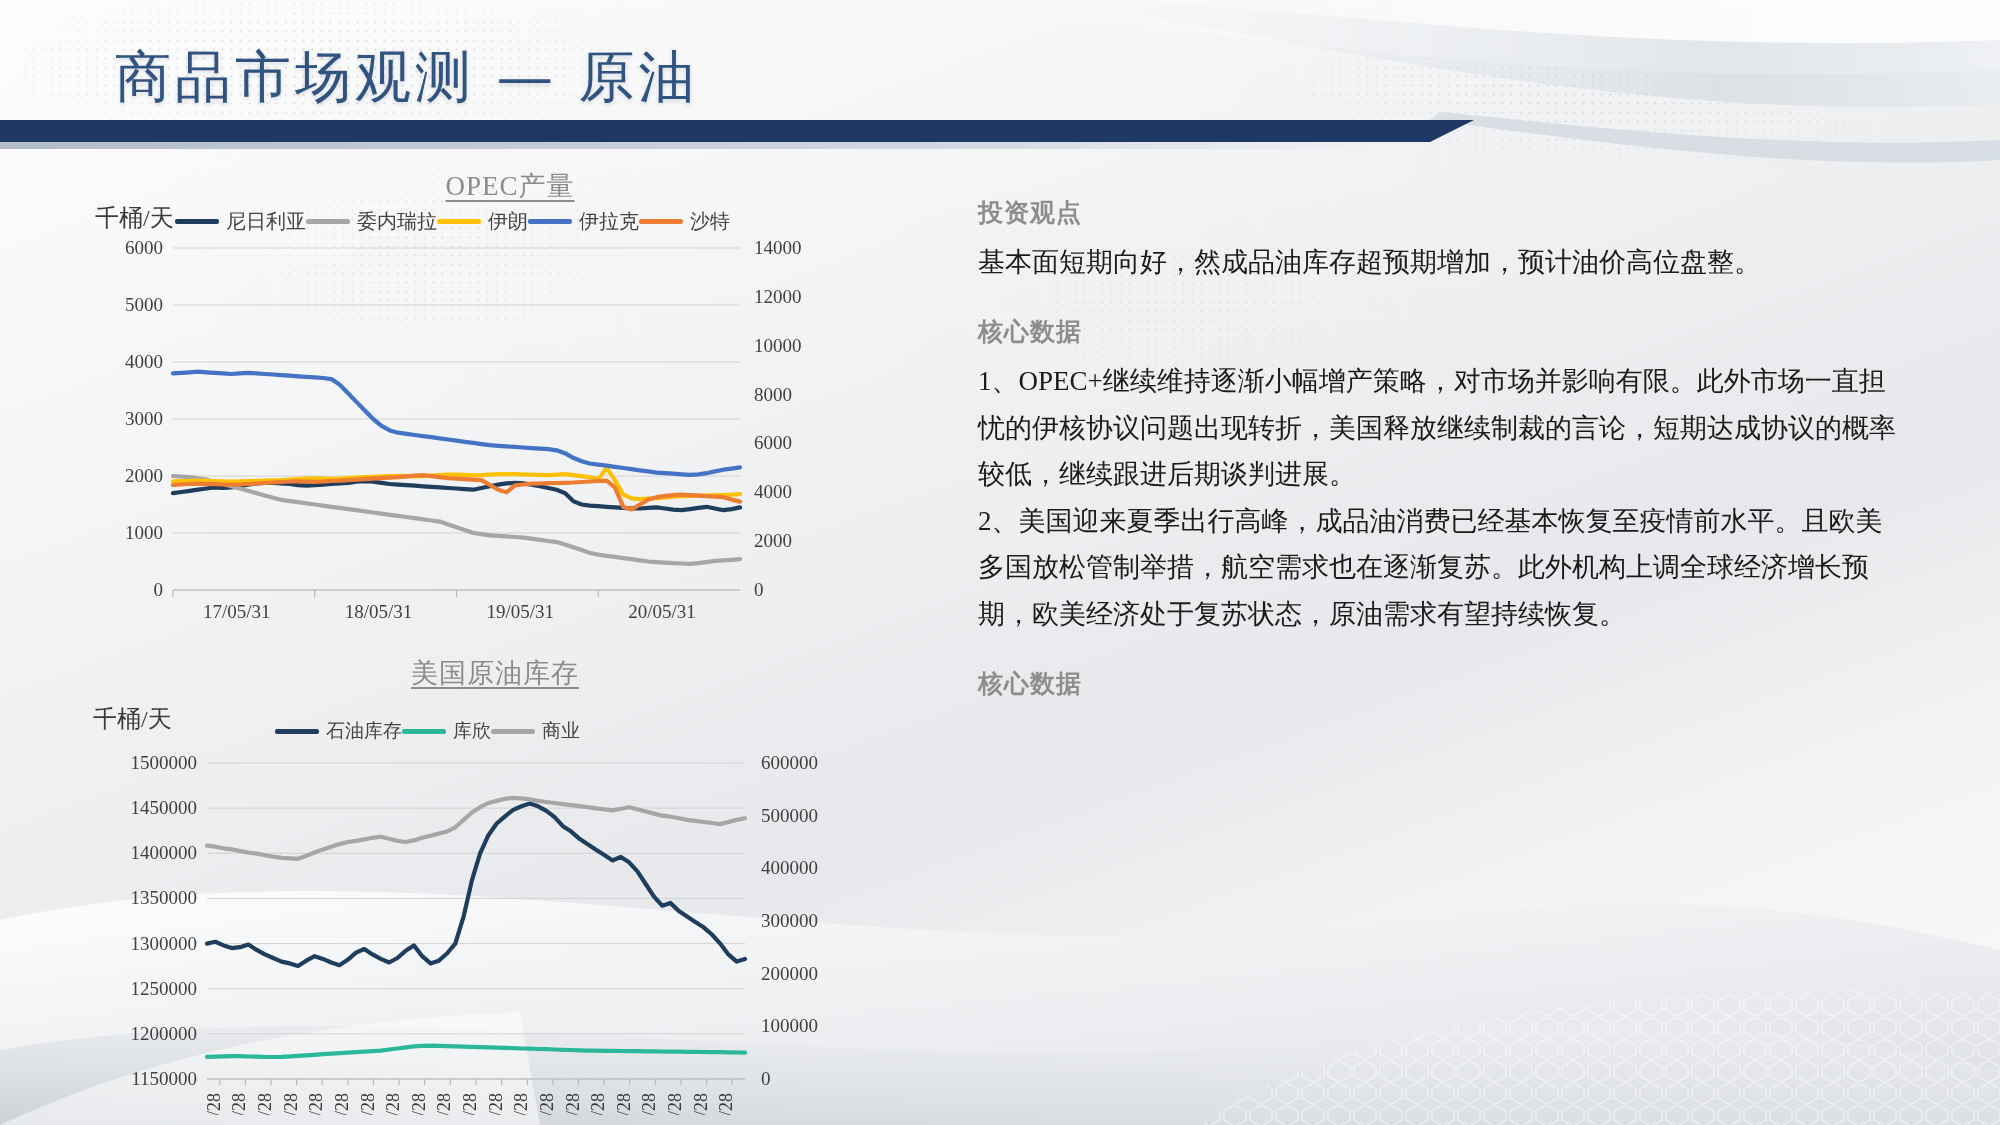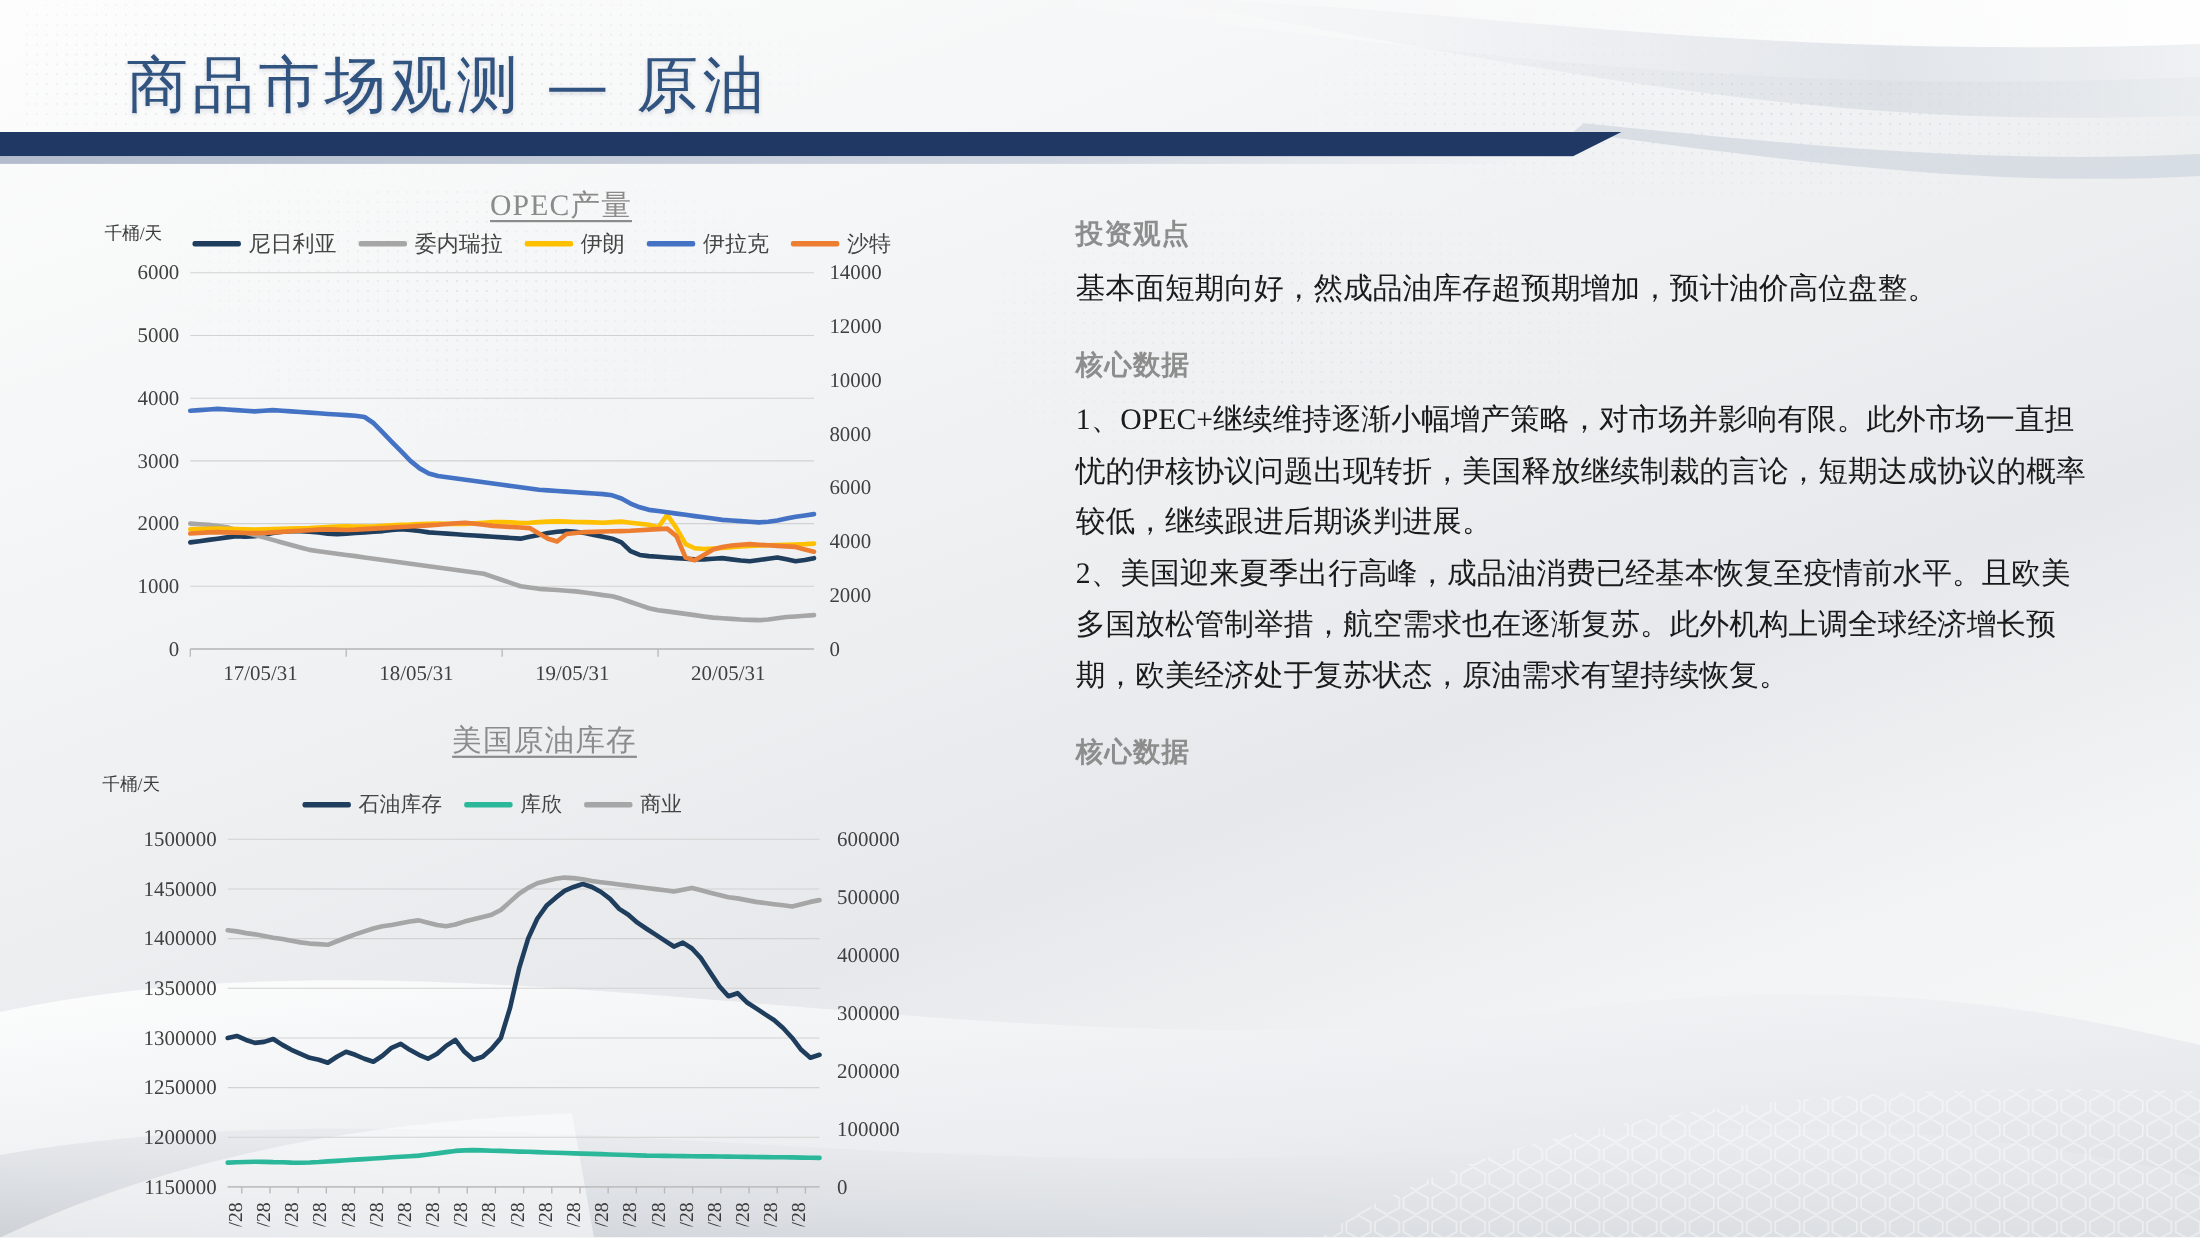--- a/index.html
+++ b/index.html
@@ -47,22 +47,22 @@
      white-space:nowrap;text-shadow:0 2px 4px rgba(120,130,150,.25);}
 
   
   .chart-block{position:absolute;}
   #chart1{left:95px;top:160px;width:830px;height:470px;}
   #chart2{left:85px;top:655px;width:860px;height:460px;}
 
   .chart-title{position:absolute;width:100%;text-align:center;
      font-size:27px;color:#8b8b8b;letter-spacing:1px;
      text-decoration:underline;text-underline-offset:5px;}
-  .axis-unit{position:absolute;font-size:16px;color:#3b3b3b;}
-  .legend{position:absolute;display:flex;align-items:center;gap:20px;font-size:20px;color:#444;}
+  .axis-unit{position:absolute;font-size:24px;color:#3b3b3b;}
+  .legend{position:absolute;display:flex;align-items:center;font-size:20px;color:#444;}
   .legend .item{display:flex;align-items:center;gap:7px;white-space:nowrap;}
   .legend .swatch{display:inline-block;width:44px;height:5px;border-radius:2px;}
 
   .tick{font-size:19px;fill:#404040;font-family:"Liberation Serif",serif;}
   .tickR{font-size:19px;fill:#404040;font-family:"Liberation Serif",serif;}
   .gridline{stroke:#d2d2d2;stroke-width:1;}
   .axisline{stroke:#b8b8b8;stroke-width:1.2;}
   .series{fill:none;stroke-width:4.2;stroke-linejoin:round;stroke-linecap:round;}
   .xtick-rot{font-size:18px;fill:#3a3a3a;font-family:"Liberation Serif",serif;}
 

